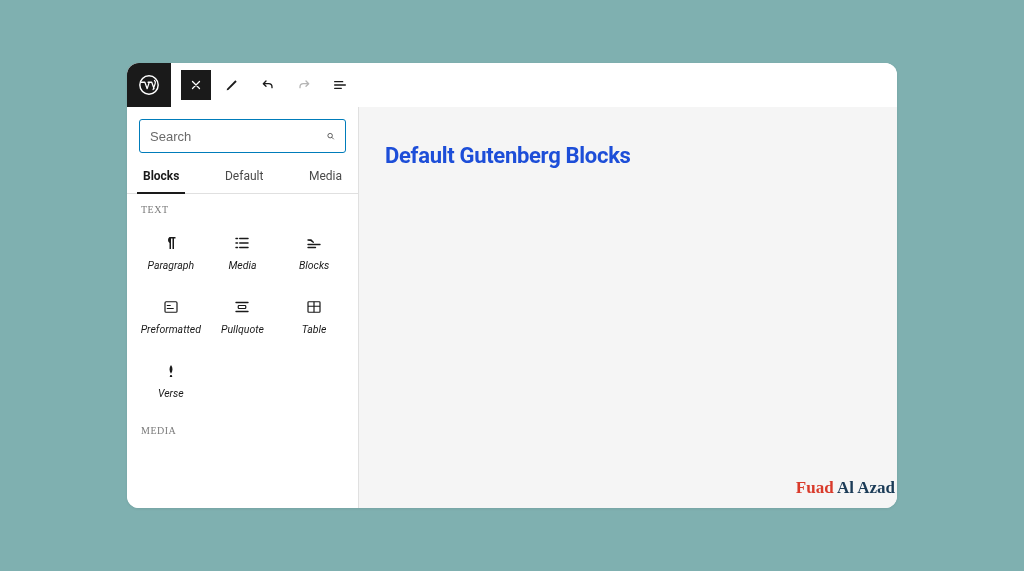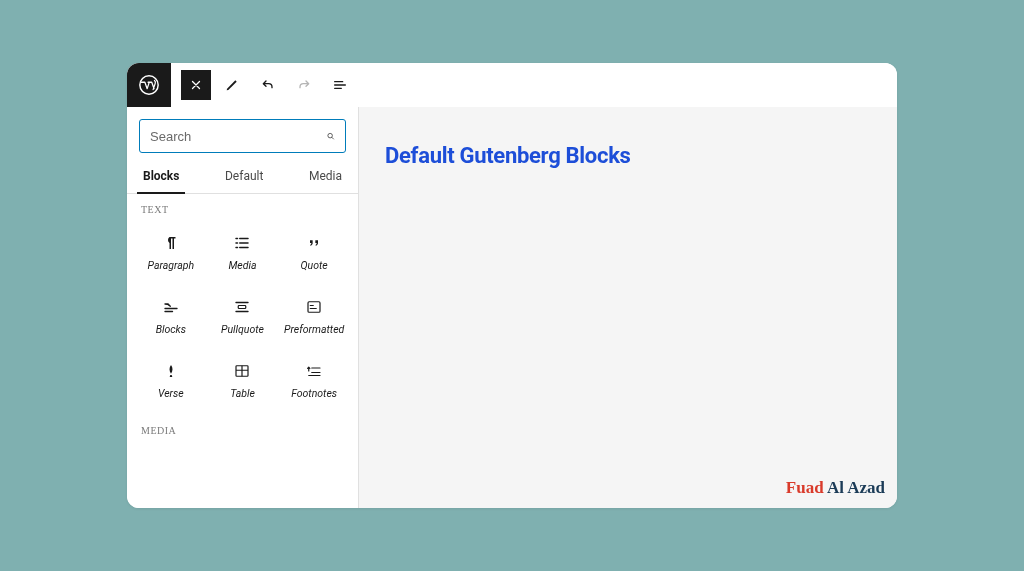--- a/index.html
+++ b/index.html
@@ -160,21 +160,21 @@
   }
   .canvas h1 {
     font-size: 22px;
     font-weight: 700;
     color: #1d4ed8;
     letter-spacing: -0.3px;
   }
   .watermark {
     position: absolute;
     bottom: 10px;
-    right: 12px;
+    right: 2px;
     font-family: Georgia, serif;
     font-size: 17px;
     font-weight: 700;
   }
   .watermark .a { color: #d93a2a; }
   .watermark .b { color: #1b3b57; }
   svg { display: block; }
 </style>
 </head>
 <body>
@@ -249,86 +249,70 @@
 
         <div class="block-item">
           <span class="block-icon">
             <svg width="18" height="18" viewBox="0 0 24 24">
                 <path d="M4 6h2M4 12h2M4 18h2M9 6h11M9 12h11M9 18h11" stroke="currentColor" stroke-width="2" stroke-linecap="round"></path>
               </svg>
           </span>
           <span class="block-label">Media</span>
         </div>
 
-        <div class="block-item">
-          <span class="block-icon">
-            <svg width="16" height="16" viewBox="0 0 24 24">
-                <path d="M6 8h4v4c0 2-1 3-3 4l-1-1c1-.5 2-1 2-3H6V8zm8 0h4v4c0 2-1 3-3 4l-1-1c1-.5 2-1 2-3h-2V8z" fill="currentColor"></path>
-              </svg>
-          </span>
-          <span class="block-label">Quote</span>
-        </div>
 
 
         <div class="block-item">
           <span class="block-icon">
             <svg width="18" height="18" viewBox="0 0 24 24">
                 <path d="M4 8h4l3 3M4 14h16M4 18h10" stroke="currentColor" stroke-width="1.8" stroke-linecap="round"></path>
               </svg>
           </span>
           <span class="block-label">Blocks</span>
+        </div>
+
+        <div class="block-item">
+          <span class="block-icon">
+            <svg width="18" height="18" viewBox="0 0 24 24">
+                <rect x="4" y="5" width="16" height="14" rx="1.5" stroke="currentColor" stroke-width="1.6" fill="none"></rect>
+                <path d="M7 10h4M7 14h8" stroke="currentColor" stroke-width="1.6" stroke-linecap="round"></path>
+              </svg>
+          </span>
+          <span class="block-label">Preformatted</span>
         </div>
 
         <div class="block-item">
           <span class="block-icon">
             <svg width="18" height="18" viewBox="0 0 24 24">
                 <path d="M4 6h16M4 18h16" stroke="currentColor" stroke-width="1.8" stroke-linecap="round"></path>
                 <rect x="7" y="10" width="10" height="4" rx="1" stroke="currentColor" stroke-width="1.6" fill="none"></rect>
               </svg>
           </span>
           <span class="block-label">Pullquote</span>
         </div>
 
         <div class="block-item">
           <span class="block-icon">
             <svg width="18" height="18" viewBox="0 0 24 24">
-                <rect x="4" y="5" width="16" height="14" rx="1.5" stroke="currentColor" stroke-width="1.6" fill="none"></rect>
-                <path d="M7 10h4M7 14h8" stroke="currentColor" stroke-width="1.6" stroke-linecap="round"></path>
-              </svg>
-          </span>
-          <span class="block-label">Preformatted</span>
+                <rect x="4" y="5" width="16" height="14" rx="1" stroke="currentColor" stroke-width="1.6" fill="none"></rect>
+                <path d="M4 11h16M12 5v14" stroke="currentColor" stroke-width="1.6"></path>
+              </svg>
+          </span>
+          <span class="block-label">Table</span>
         </div>
 
         <div class="block-item">
           <span class="block-icon">
             <svg width="16" height="16" viewBox="0 0 24 24">
                 <path d="M12 3c3 4 3 9 0 13-3-4-3-9 0-13zM11 18l-1 3h4l-1-3" fill="currentColor"></path>
               </svg>
           </span>
           <span class="block-label">Verse</span>
         </div>
 
-        <div class="block-item">
-          <span class="block-icon">
-            <svg width="18" height="18" viewBox="0 0 24 24">
-                <rect x="4" y="5" width="16" height="14" rx="1" stroke="currentColor" stroke-width="1.6" fill="none"></rect>
-                <path d="M4 11h16M12 5v14" stroke="currentColor" stroke-width="1.6"></path>
-              </svg>
-          </span>
-          <span class="block-label">Table</span>
-        </div>
-
-        <div class="block-item">
-          <span class="block-icon">
-            <svg width="18" height="18" viewBox="0 0 24 24">
-                <path d="M5 7v5M5 7l-1.5 1.5M5 7l1.5 1.5M9 8h11M9 14h11M5 18h15" stroke="currentColor" stroke-width="1.6" stroke-linecap="round"></path>
-              </svg>
-          </span>
-          <span class="block-label">Footnotes</span>
-        </div>
 
 
       </div>
 
       <div class="category-label">MEDIA</div>
     </div>
 
     <div class="canvas">
       <h1>Default Gutenberg Blocks</h1>
       <div class="watermark">

